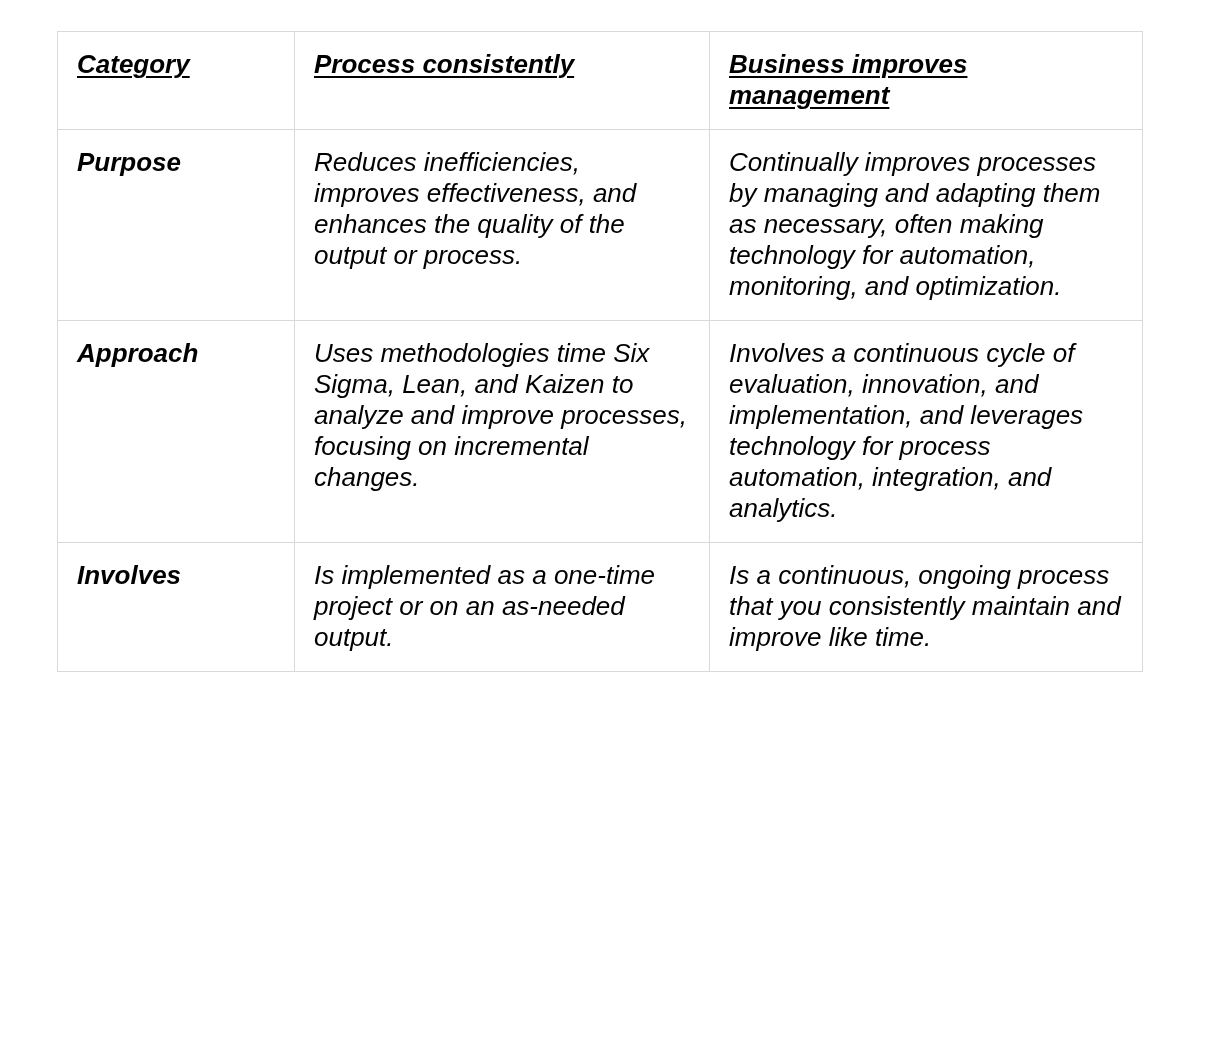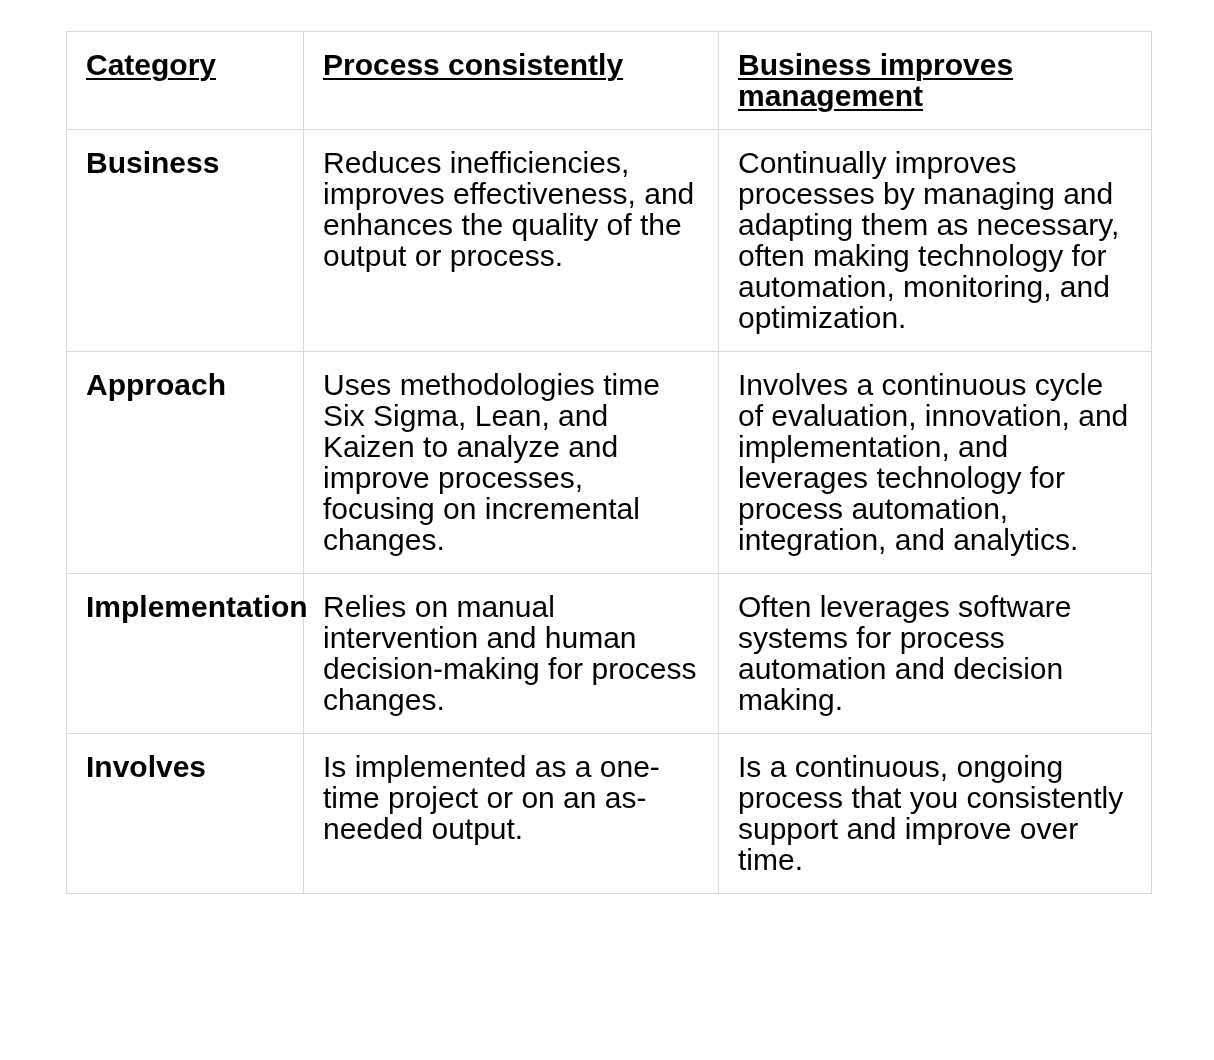--- a/index.html
+++ b/index.html
@@ -12,27 +12,28 @@
   }
   .page {
     position: relative;
     width: 1214px;
     height: 1060px;
     background: #ffffff;
     overflow: hidden;
   }
   table.compare {
     position: absolute;
-    left: 66px;
+    left: 57px;
     top: 31px;
     width: 1085px;
     border-collapse: collapse;
     table-layout: fixed;
-    font-size: 30px;
+    font-size: 26px;
     line-height: 31px;
+    font-style: italic;
   }
   table.compare col.c1 { width: 237px; }
   table.compare col.c2 { width: 415px; }
   table.compare col.c3 { width: 433px; }
   table.compare th,
   table.compare td {
     border: 1.5px solid #d9d9dc;
     vertical-align: top;
     text-align: left;
     padding: 17px 19px 18px 19px;
@@ -60,34 +61,29 @@
     </colgroup>
     <thead>
       <tr>
         <th>Category</th>
         <th>Process consistently</th>
         <th>Business improves management</th>
       </tr>
     </thead>
     <tbody>
         <tr>
-          <td class="category-cell">Business</td>
+          <td class="category-cell">Purpose</td>
           <td>Reduces inefficiencies, improves effectiveness, and enhances the quality of the output or process.</td>
           <td>Continually improves processes by managing and adapting them as necessary, often making technology for automation, monitoring, and optimization.</td>
         </tr>
         <tr>
           <td class="category-cell">Approach</td>
           <td>Uses methodologies time Six Sigma, Lean, and Kaizen to analyze and improve processes, focusing on incremental changes.</td>
           <td>Involves a continuous cycle of evaluation, innovation, and implementation, and leverages technology for process automation, integration, and analytics.</td>
         </tr>
         <tr>
-          <td class="category-cell">Implementation</td>
-          <td>Relies on manual intervention and human decision-making for process changes.</td>
-          <td>Often leverages software systems for process automation and decision making.</td>
-        </tr>
-        <tr>
           <td class="category-cell">Involves</td>
           <td>Is implemented as a one-time project or on an as-needed output.</td>
-          <td>Is a continuous, ongoing process that you consistently support and improve over time.</td>
+          <td>Is a continuous, ongoing process that you consistently maintain and improve like time.</td>
         </tr>
       </tbody>
   </table>
 </div>
 
 </body></html>

